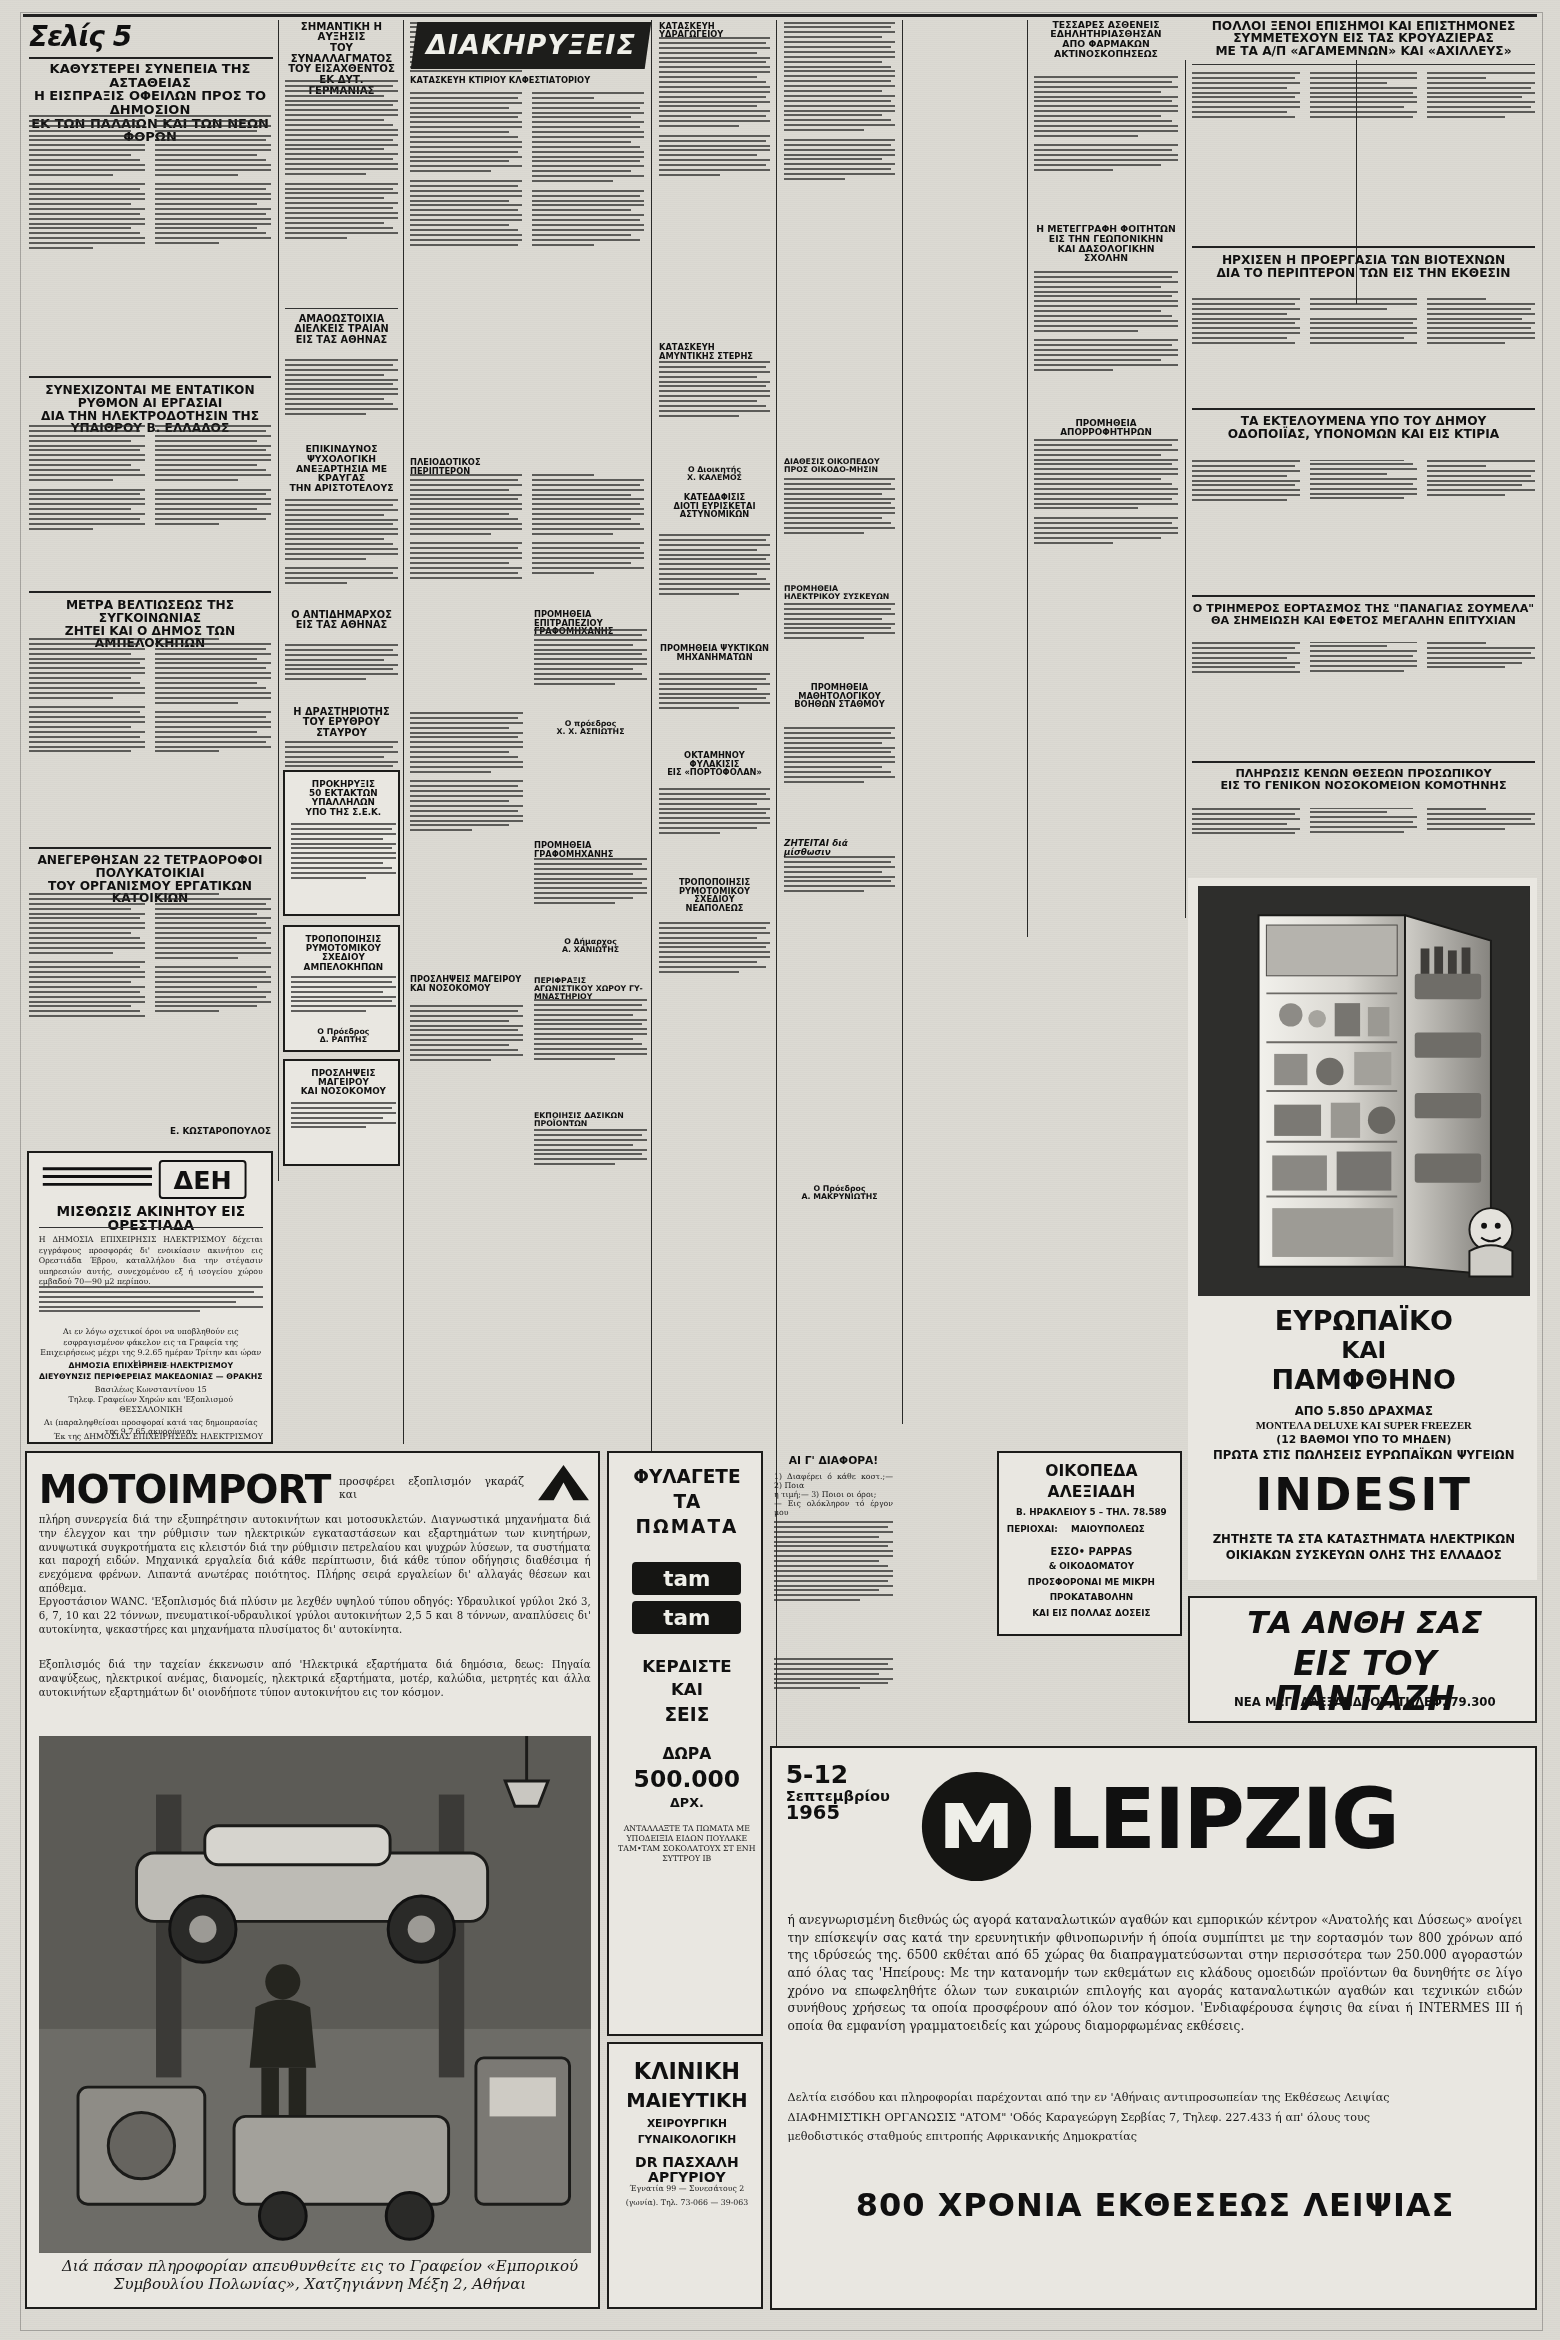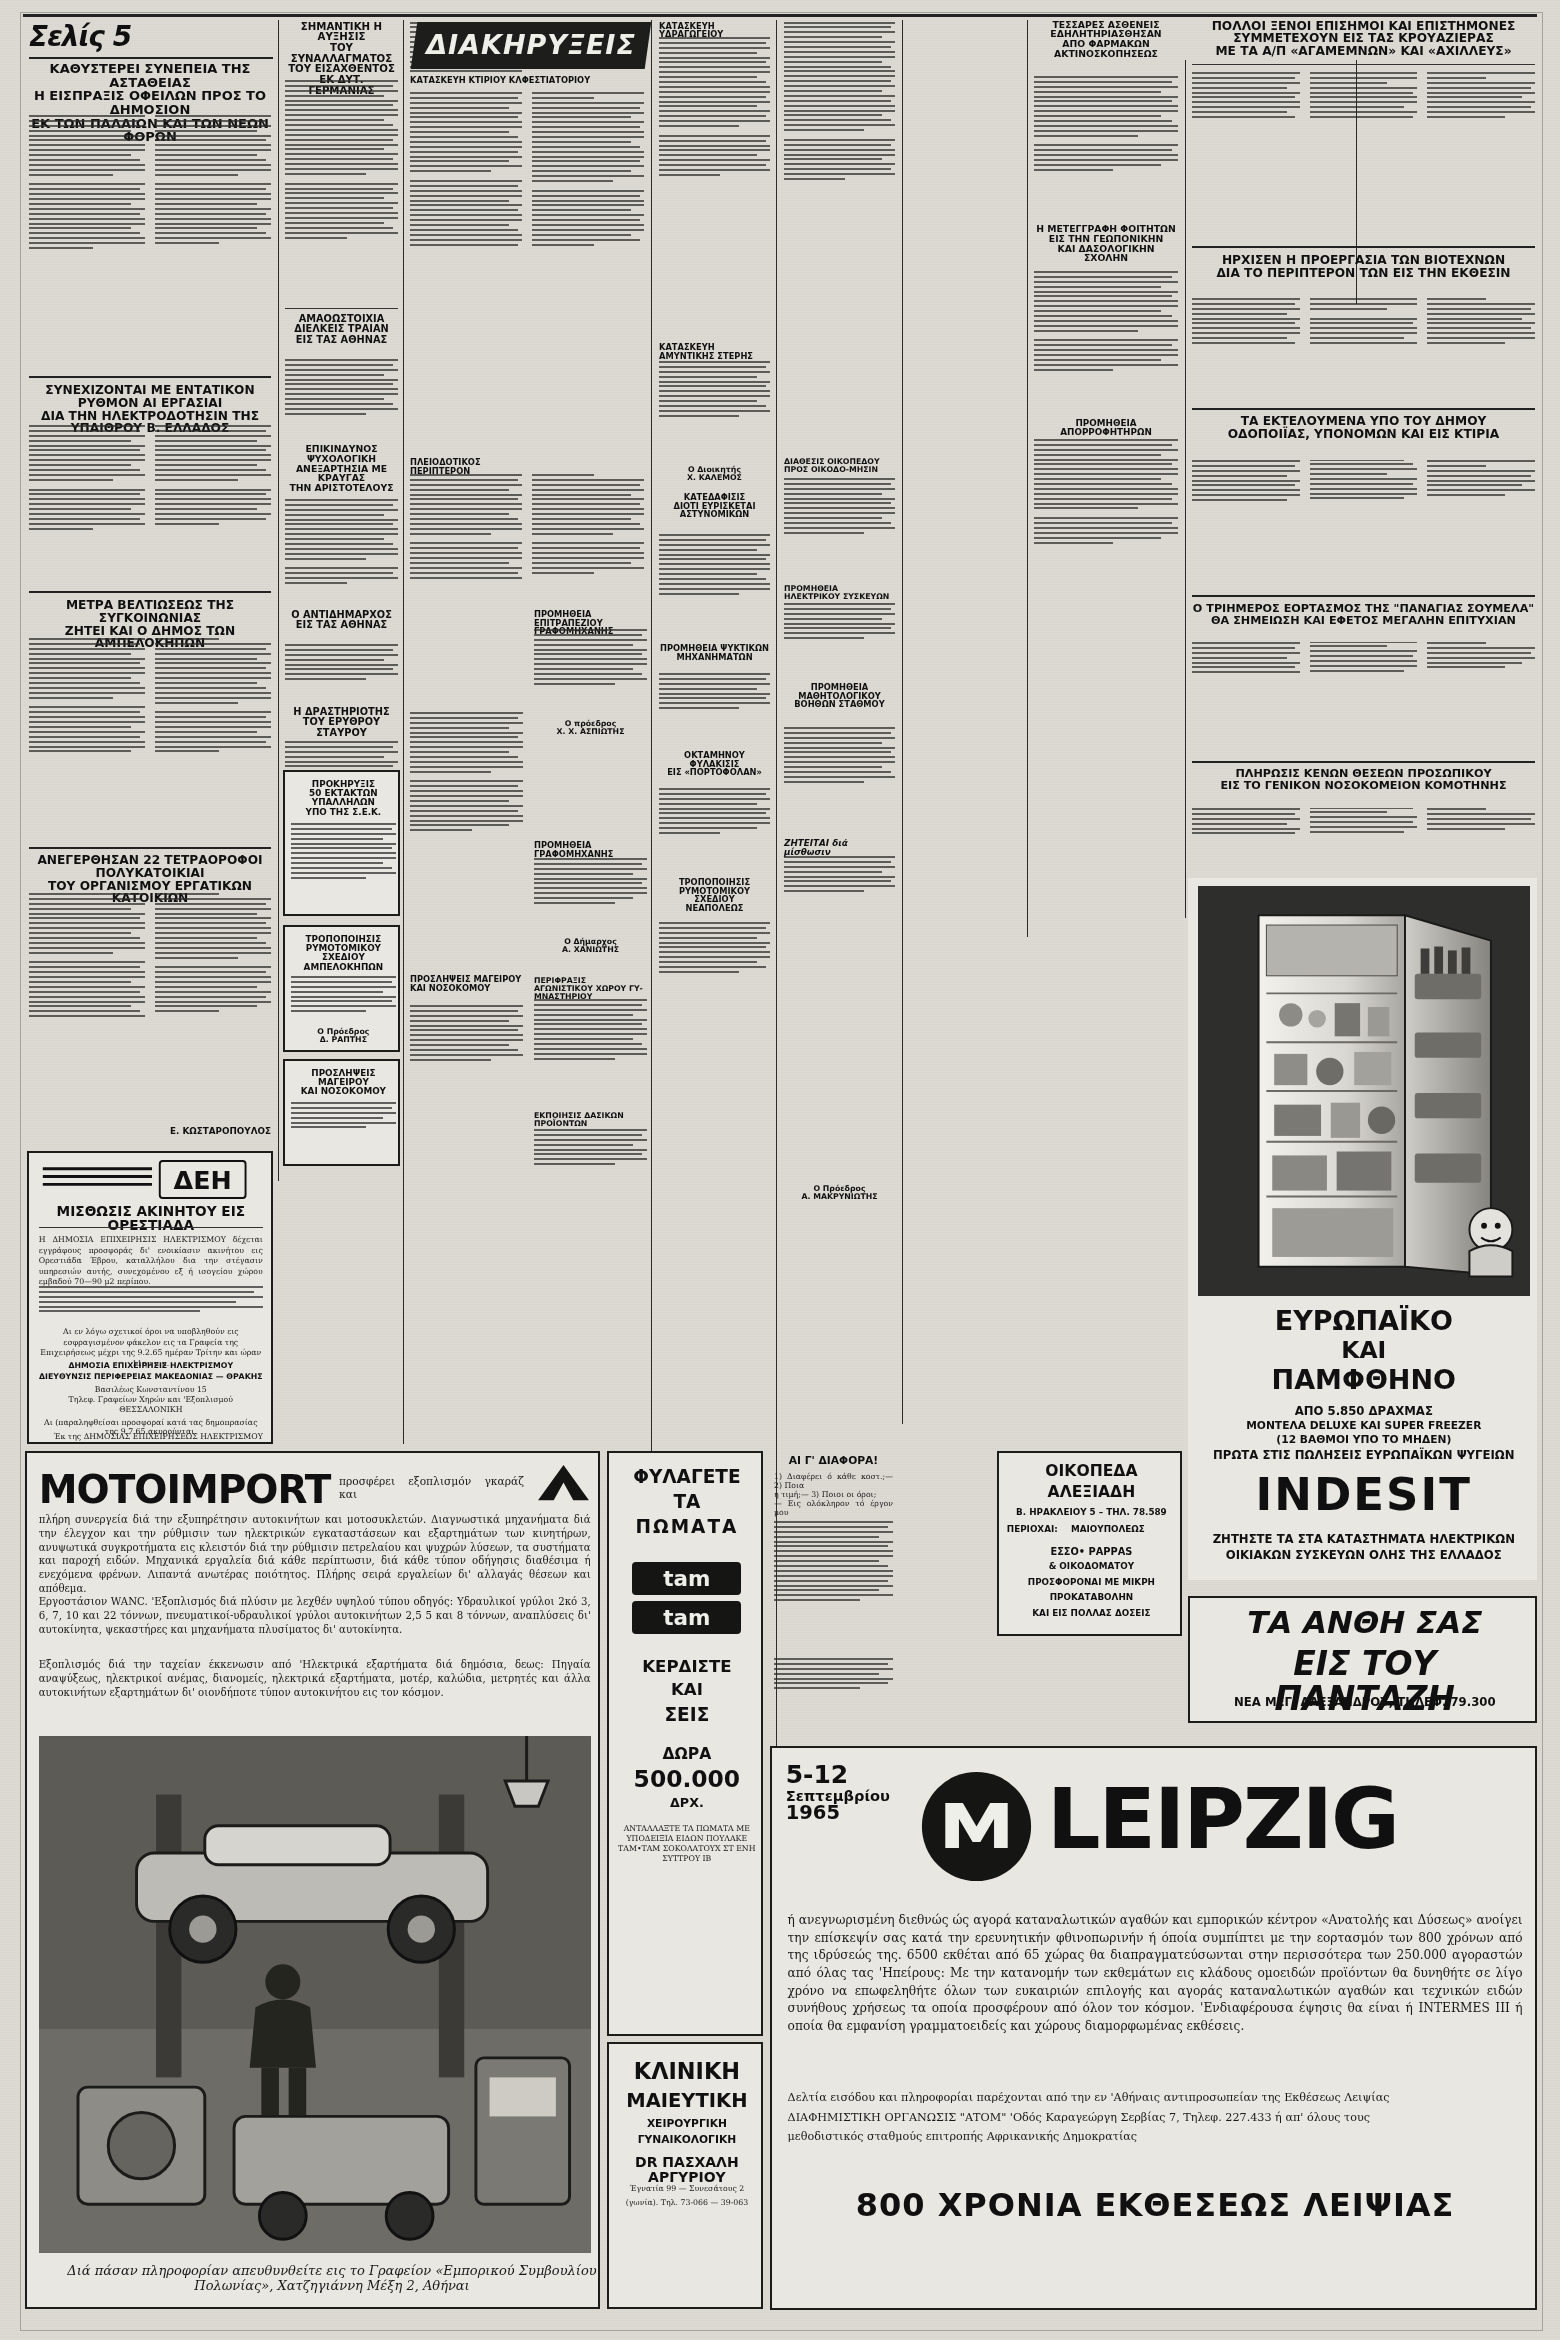--- a/index.html
+++ b/index.html
@@ -1237,21 +1237,21 @@
           <path d="M278 374 Q300 362 322 374 L322 400 L278 400 Z" fill="#cfcdc7" stroke="#1a1a18" stroke-width="2"></path>
         </g>
       </svg>
     </div>
 
     <div class="hd" style="position:absolute;left:9.8px;top:429px;width:332px;text-align:center;font-size:27px;color:#111;">ΕΥΡΩΠΑΪΚΟ</div>
     <div class="hd" style="position:absolute;left:9.8px;top:460px;width:332px;text-align:center;font-size:23.4px;color:#111;">ΚΑΙ</div>
     <div class="hd" style="position:absolute;left:9.8px;top:488px;width:332px;text-align:center;font-size:27px;color:#111;">ΠΑΜΦΘΗΝΟ</div>
 
     <div class="hd" style="position:absolute;left:9.8px;top:527px;width:332px;text-align:center;font-size:11.7px;">ΑΠΟ 5.850 ΔΡΑΧΜΑΣ</div>
-    <div class="hd" style="position:absolute;left:9.8px;top:542px;width:332px;text-align:center;font-size:10.7px;">ΜΟΝΤΕΛΑ DELUXE ΚΑΙ SUPER FREEZER</div>
+    <div class="hd" style="position:absolute;left:9.8px;top:542px;width:332px;text-align:center;font-size:10.7px;font-family:Liberation Serif, serif;">ΜΟΝΤΕΛΑ DELUXE ΚΑΙ SUPER FREEZER</div>
     <div class="hd" style="position:absolute;left:9.8px;top:556px;width:332px;text-align:center;font-size:10.7px;">(12 ΒΑΘΜΟΙ ΥΠΟ ΤΟ ΜΗΔΕΝ)</div>
     <div class="hd" style="position:absolute;left:9.8px;top:571px;width:332px;text-align:center;font-size:11.7px;">ΠΡΩΤΑ ΣΤΙΣ ΠΩΛΗΣΕΙΣ ΕΥΡΩΠΑΪΚΩΝ ΨΥΓΕΙΩΝ</div>
 
     <div class="blk" style="left:9.8px;top:593px;width:332px;height:57px;">
       <div class="hd" style="font-size:45px;text-align:center;letter-spacing:2px;">INDESIT</div>
     </div>
     <div class="hd" style="position:absolute;left:9.8px;top:655px;width:332px;text-align:center;font-size:11.7px;">ΖΗΤΗΣΤΕ ΤΑ ΣΤΑ ΚΑΤΑΣΤΗΜΑΤΑ ΗΛΕΚΤΡΙΚΩΝ</div>
     <div class="hd" style="position:absolute;left:9.8px;top:671px;width:332px;text-align:center;font-size:11.7px;">ΟΙΚΙΑΚΩΝ ΣΥΣΚΕΥΩΝ ΟΛΗΣ ΤΗΣ ΕΛΛΑΔΟΣ</div>
   </div>
 
@@ -1304,21 +1304,21 @@
           <rect x="462" y="350" width="68" height="40" fill="#cecbc4"></rect>
         </g>
 
         <g stroke="#1b1b19" stroke-width="3" fill="#c9c7c1">
           <line x1="500" y1="0" x2="500" y2="46"></line>
           <path d="M478 46 L522 46 L512 72 L488 72 Z"></path>
         </g>
       </svg>
     </div>
 
-    <div class="body-text center" style="position:absolute;left:29px;bottom:13.7px;width:552px;font-size:13px;font-style:italic;">Διά πάσαν πληροφορίαν απευθυνθείτε εις το Γραφείον «Εμπορικού Συμβουλίου Πολωνίας», Χατζηγιάννη Μέξη 2, Αθήναι</div>
+    <div class="body-text center" style="position:absolute;left:17px;bottom:13.7px;width:552px;font-size:15px;font-style:italic;">Διά πάσαν πληροφορίαν απευθυνθείτε εις το Γραφείον «Εμπορικού Συμβουλίου Πολωνίας», Χατζηγιάννη Μέξη 2, Αθήναι</div>
   </div>
 
   <div class="box white" style="left:607px;top:1451px;width:156px;height:585px;">
     <div class="hd center" style="position:absolute;left:5.9px;top:13.7px;width:144px;font-size:18.5px;">ΦΥΛΑΓΕΤΕ</div>
     <div class="hd center" style="position:absolute;left:5.9px;top:39px;width:144px;font-size:18.5px;">ΤΑ</div>
     <div class="hd center" style="position:absolute;left:5.9px;top:64px;width:144px;font-size:18.5px;letter-spacing:2px;">ΠΩΜΑΤΑ</div>
     <div class="blk" style="left:23.4px;top:109px;width:109px;height:74px;">
       <div style="position:absolute;left:0;top:0;width:109px;height:33px;background:#151513;border-radius:3.9px;">
         <div class="hd" style="color:#efefe9;font-size:21.5px;text-align:center;line-height:33px;">tam</div>
       </div>

